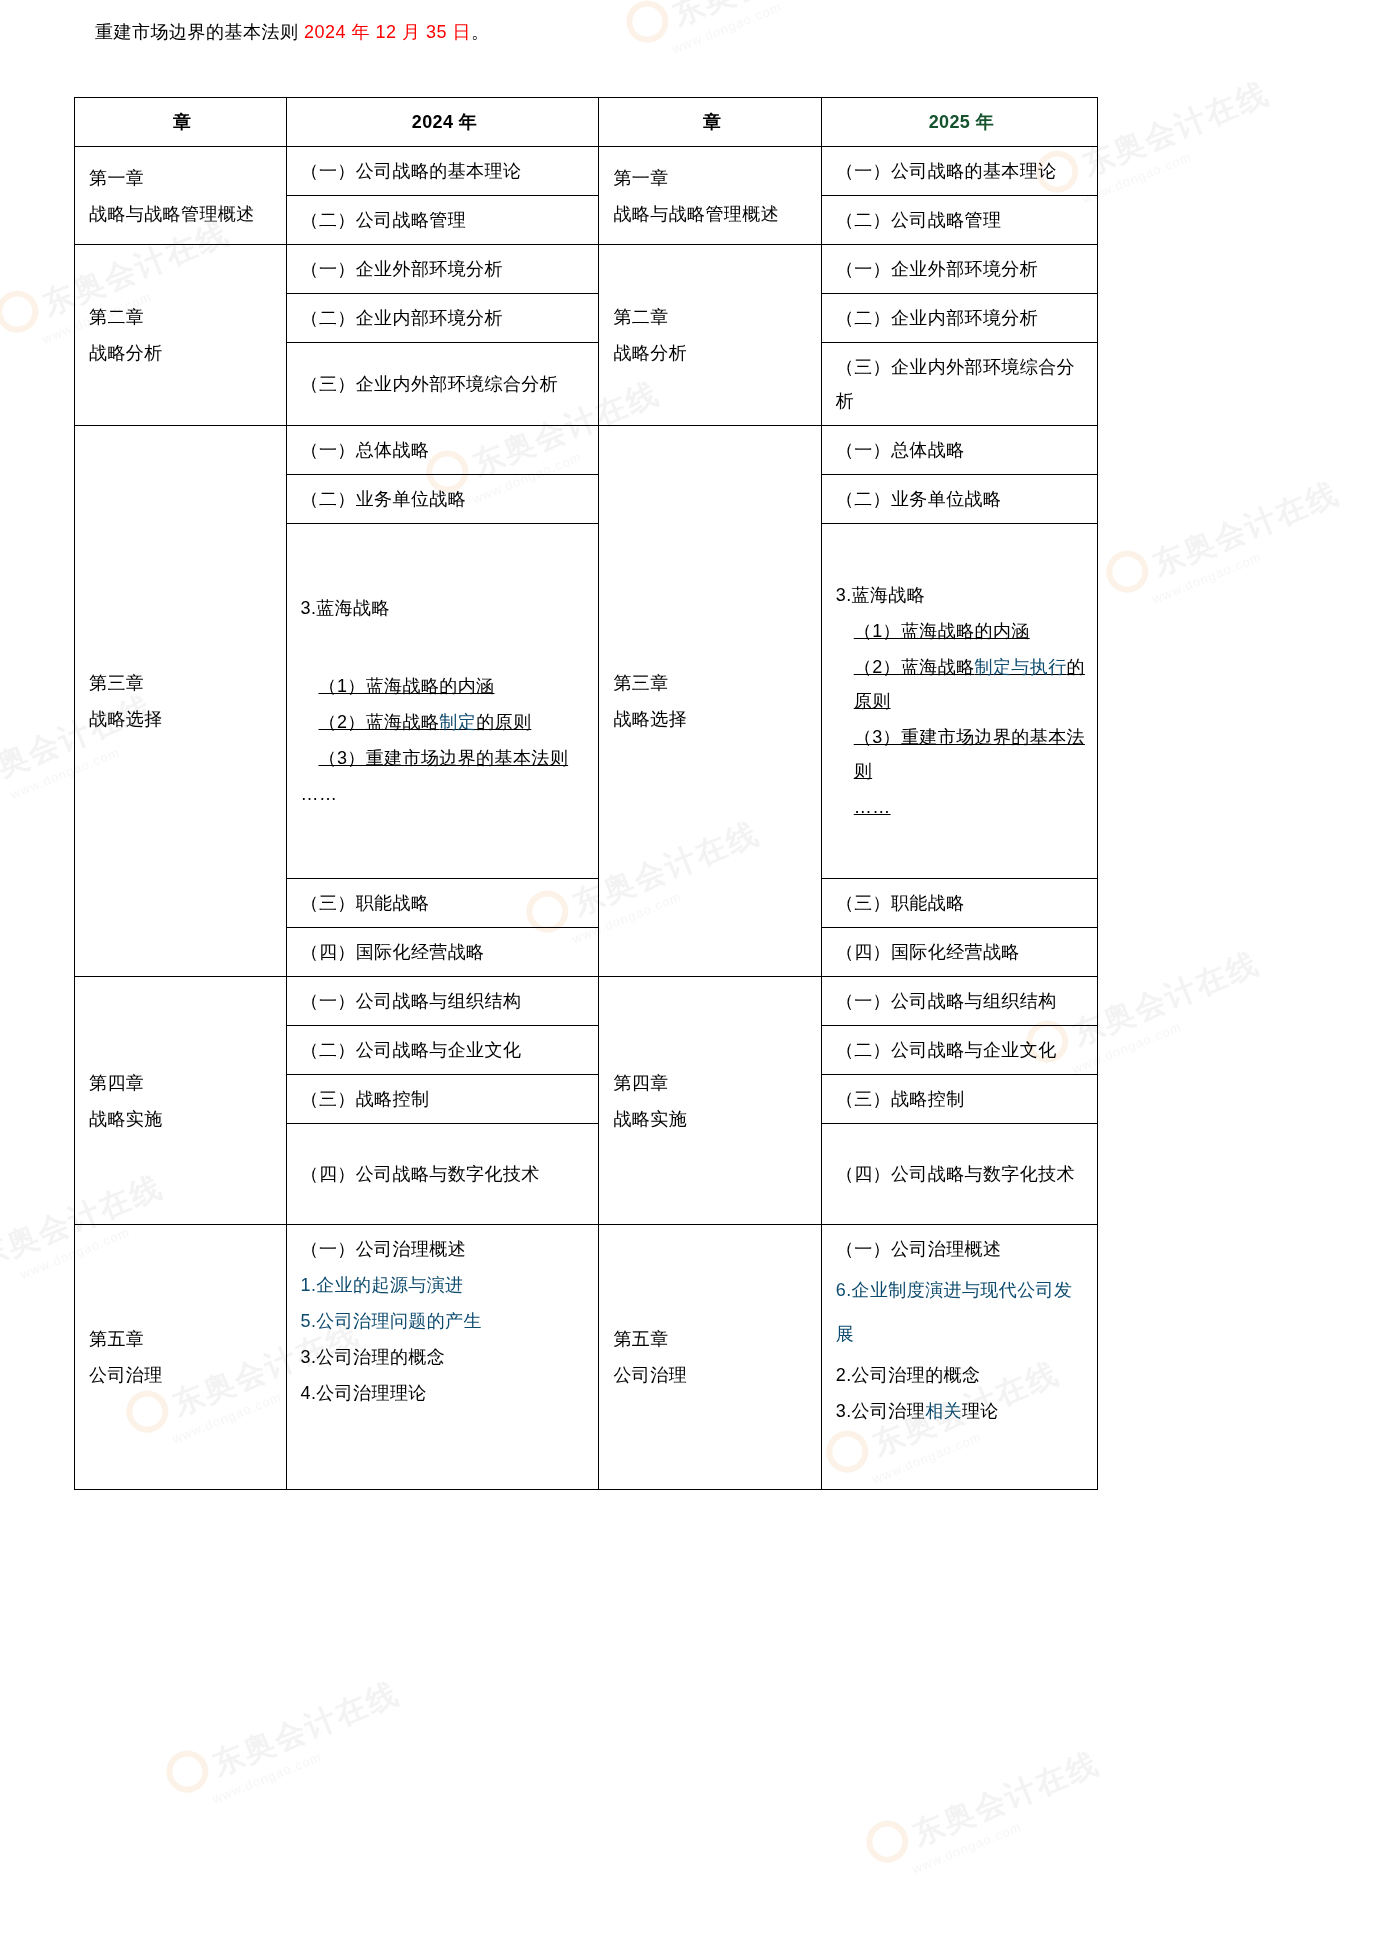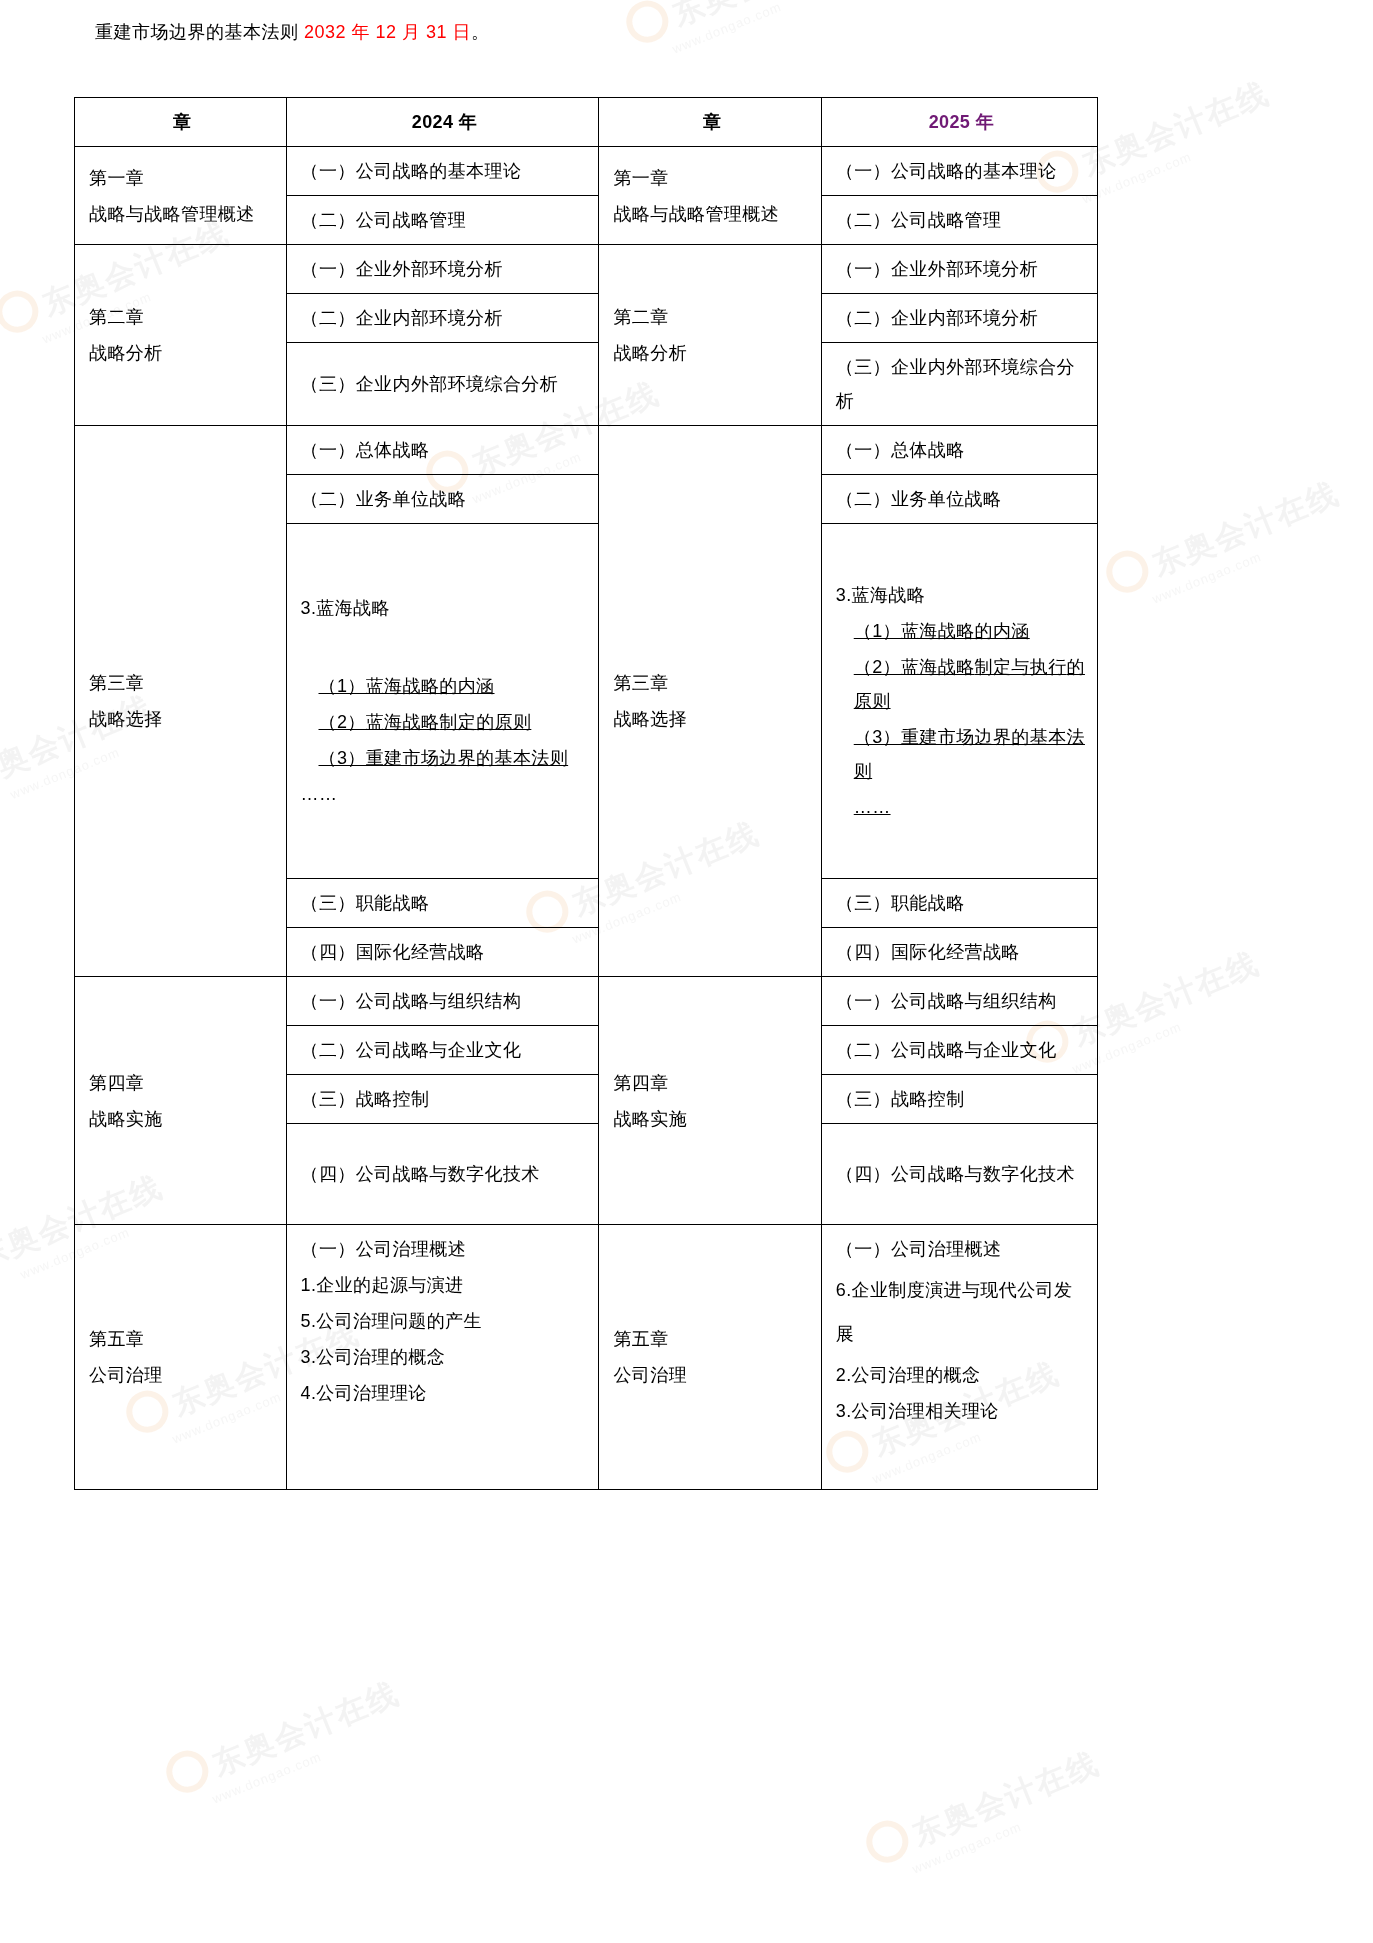--- a/index.html
+++ b/index.html
@@ -94,22 +94,22 @@
   }
   td.chap {
     padding: 7px 4px;
   }
   td.hd {
     text-align: center;
     font-weight: bold;
     font-size: 20px;
     padding: 14px 4px;
   }
-  td.hd.red { color: #701a75; }
-  .red { color: #000000; }
+  td.hd.red { color: #14532d; }
+  .red { color: #0c4a6e; }
   .cell-p { margin: 0; }
   .cell-p + .cell-p { margin-top: 2px; }
   .indent { padding-left: 18px; text-decoration: underline; }
   .tall { line-height: 44px; }
   col.c1 { width: 196px; }
   col.c2 { width: 290px; }
   col.c3 { width: 206px; }
   col.c4 { width: 256px; }
 </style>
 </head>
@@ -164,21 +164,21 @@
     <span class="ring"></span><span class="wm-main">东奥会计在线</span>
     <span class="wm-sub">www.dongao.com</span>
   </div>
   <div class="wm" style="left:860px; top:1830px;">
     <span class="ring"></span><span class="wm-main">东奥会计在线</span>
     <span class="wm-sub">www.dongao.com</span>
   </div>
 </div>
 
 <div class="top-note">
-  <span>重建市场边界的基本法则 </span><span class="red">2032 年 12 月 31 日</span><span>。</span>
+  <span>重建市场边界的基本法则 </span><span class="red">2024 年 12 月 35 日</span><span>。</span>
 </div>
 
 <div class="tbl-wrap">
 <table class="cmp">
   <colgroup>
     <col class="c1">
         <col class="c2">
         <col class="c3">
         <col class="c4">
   </colgroup>

